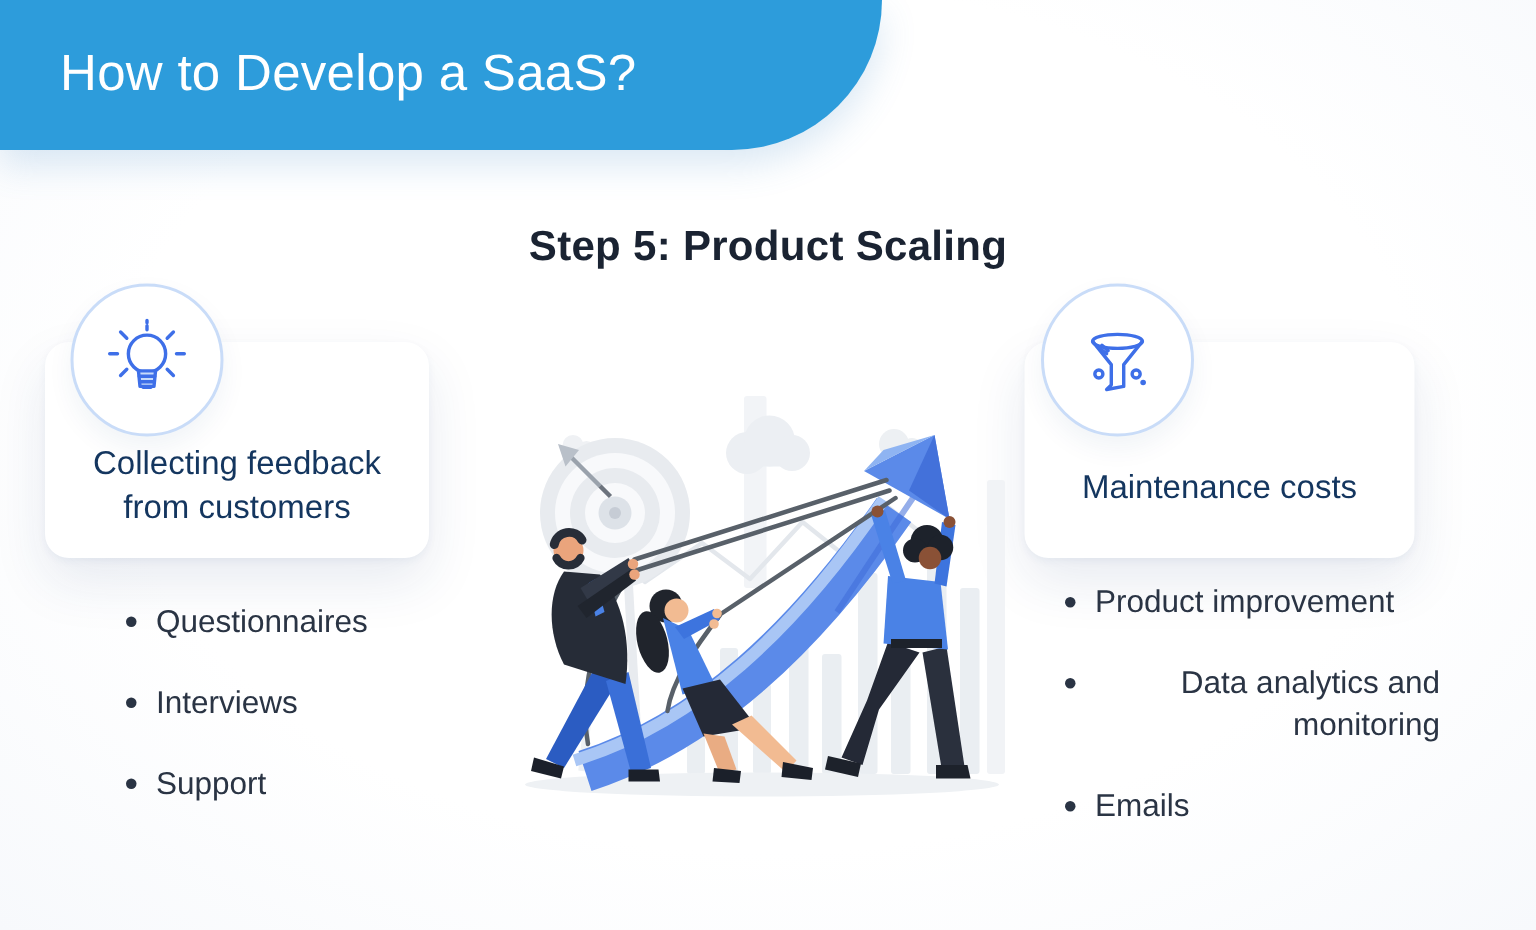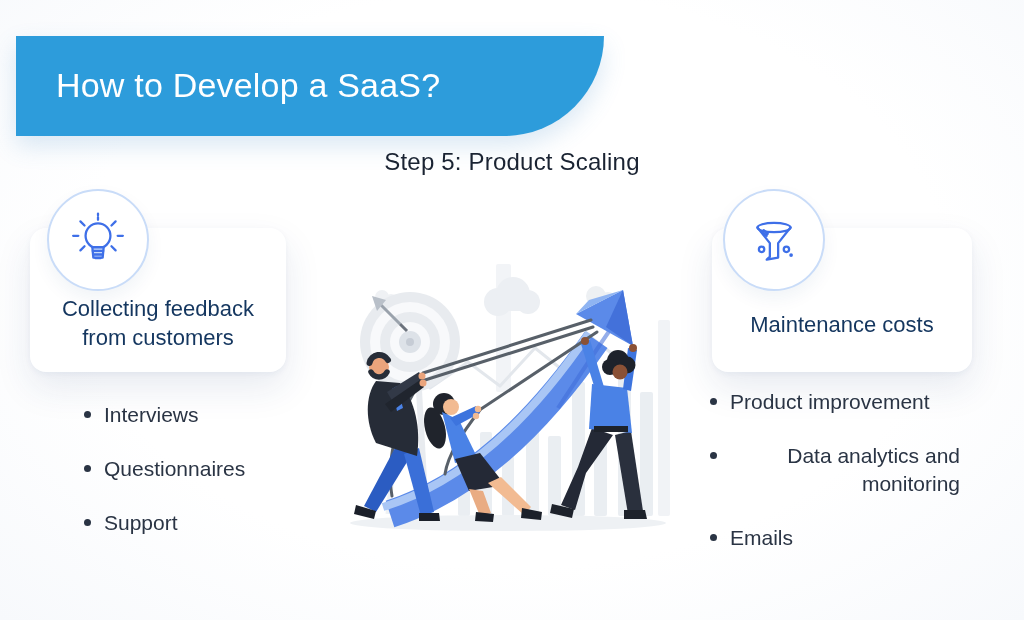--- a/index.html
+++ b/index.html
@@ -3,41 +3,40 @@
 <meta charset="utf-8">
 <style>
   html,body{margin:0;padding:0;background:#ffffff;}
   .canvas{
     position:relative;width:1024px;height:620px;overflow:hidden;
     background:radial-gradient(ellipse at 50% 45%, #ffffff 60%, #f7f9fc 100%);
     font-family:"Liberation Sans","DejaVu Sans",sans-serif;
   }
   
   .header{
-    position:absolute;left:16px;top:0;width:588px;height:100px;
+    position:absolute;left:0;top:0;width:588px;height:100px;
     background:#2D9CDB;border-radius:0 0 115px 0;
     box-shadow:0 10px 24px rgba(70,140,200,0.20);
-    margin-top:36px;
   }
   .header h1{
     margin:0;padding:30px 0 0 40px;color:#ffffff;
     font-size:34px;font-weight:500;letter-spacing:.2px;
   }
   
   .step-title{
     position:absolute;top:148px;left:0;width:100%;text-align:center;margin:0;
-    font-size:24px;font-weight:400;color:#1A2332;letter-spacing:.2px;
+    font-size:28px;font-weight:700;color:#1A2332;letter-spacing:.2px;
   }
   
   .card{
     position:absolute;background:#ffffff;border-radius:16px;
     box-shadow:0 16px 36px rgba(25,60,120,0.10),0 2px 6px rgba(25,60,120,0.05);
   }
   .card-left{left:30px;top:228px;width:256px;height:144px;}
-  .card-right{left:712px;top:228px;width:260px;height:144px;}
+  .card-right{left:683px;top:228px;width:260px;height:144px;}
   .badge{
     position:absolute;top:-39px;width:102px;height:102px;border-radius:50%;
     background:#ffffff;border:2px solid #C9DCF8;box-sizing:border-box;
     display:flex;align-items:center;justify-content:center;
     box-shadow:0 8px 18px rgba(25,60,120,0.06);
   }
   .card-left .badge{left:17px;}
   .card-right .badge{left:11px;}
   .card-label{
     position:absolute;left:8px;right:8px;text-align:center;margin:0;
@@ -80,25 +79,25 @@
         <path d="M-13 6 L-17 10"></path>
         <path d="M13 6 L17 10"></path>
       </svg>
     </div>
     <p class="card-label">Collecting feedback from customers</p>
   </div>
 
   <ul class="list list-left">
     <li>
         <span class="dot"></span>
+        <span>Questionnaires</span>
+      </li>
+    <li>
+        <span class="dot"></span>
         <span>Interviews</span>
-      </li>
-    <li>
-        <span class="dot"></span>
-        <span>Questionnaires</span>
       </li>
     <li>
         <span class="dot"></span>
         <span>Support</span>
       </li>
   </ul>
 
   <div class="card card-right">
     <div class="badge">
       <svg viewBox="-28 -28 56 56" width="58" height="58" fill="none" stroke="#3E6FE8" stroke-width="2.2" stroke-linecap="round" stroke-linejoin="round">

